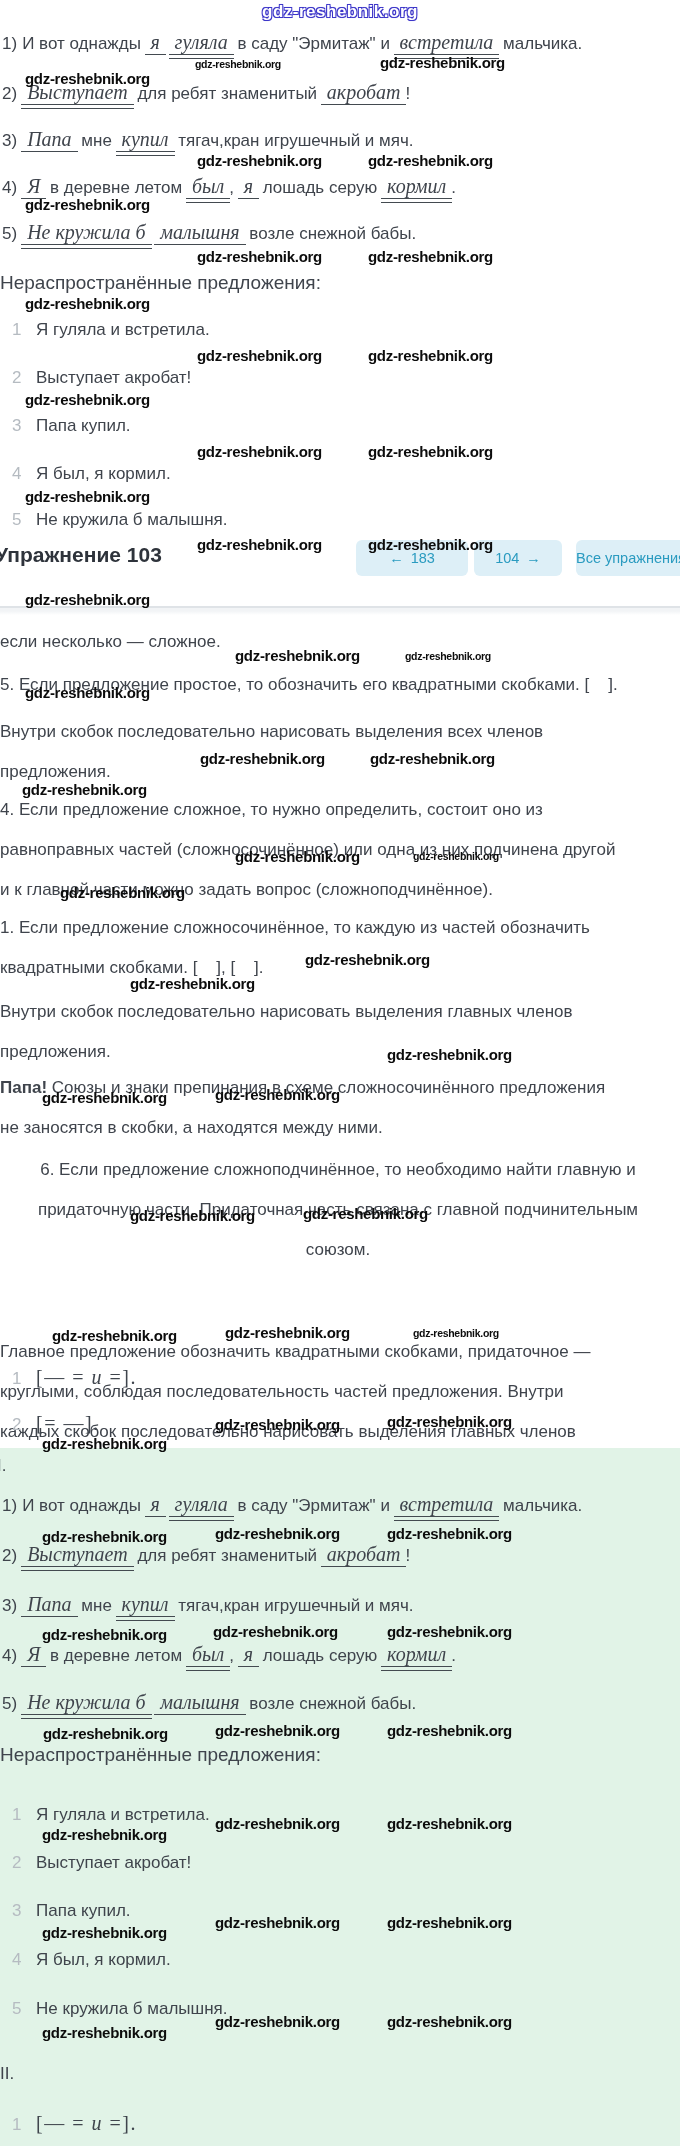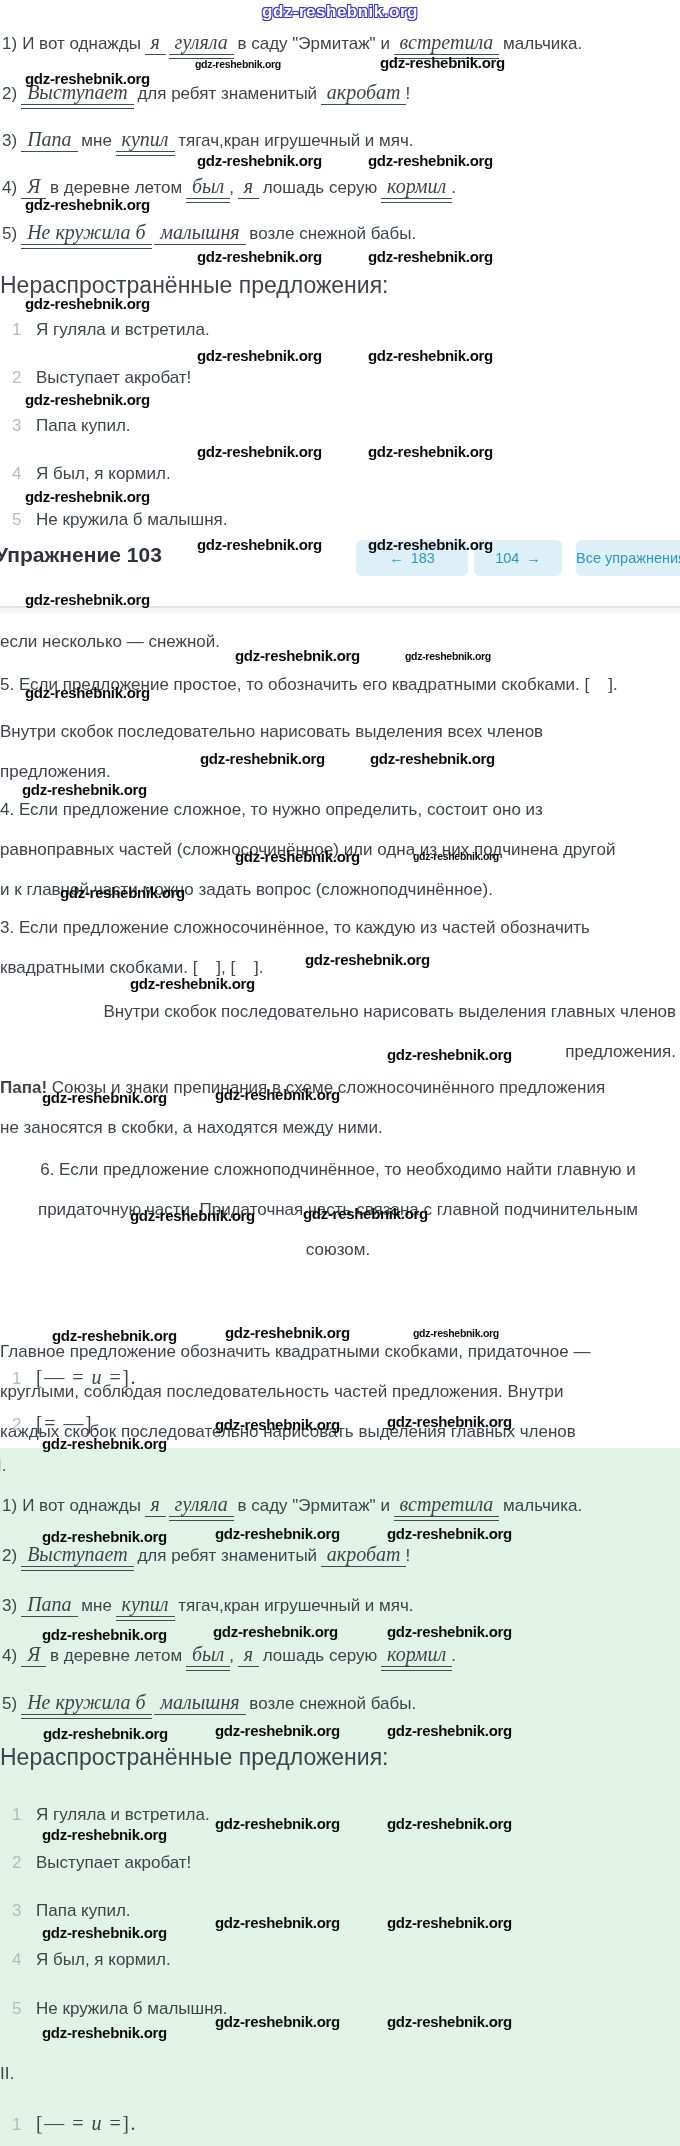--- a/index.html
+++ b/index.html
@@ -17,21 +17,21 @@
   .sent{position:absolute;left:2px;white-space:nowrap;font-size:17px;}
   .snum{margin-right:5px;}
   .u{position:relative;display:inline-block;padding:0 4px;margin:0 1px;
      font-family:"Liberation Serif",serif;font-style:italic;font-size:20px;line-height:1;}
   .u::after{content:"";position:absolute;left:-2px;right:-2px;bottom:-3px;border-top:1.7px solid #434a50;}
   .u.up::before{content:"";position:absolute;left:-2px;right:-2px;bottom:-7px;border-top:1.7px solid #434a50;}
   
   .lrow{position:absolute;left:12px;font-size:17px;white-space:nowrap;}
   .lnum{color:#b5bbc1;display:inline-block;width:24px;}
   
-  .subtitle{position:absolute;left:0;font-size:23px;}
+  .subtitle{position:absolute;left:0;font-size:19px;}
   
   #nav-title{position:absolute;left:-5px;top:543px;margin:0;font-size:21px;font-weight:700;color:#2e333b;}
   .btn{position:absolute;top:540px;height:36px;background:#ddeff7;border-radius:6px;
        color:#2a9bc0;font-size:14.5px;display:flex;align-items:center;justify-content:center;
        gap:7px;cursor:pointer;box-sizing:border-box;}
   #btn-prev{left:356px;width:112px;}
   #btn-next{left:474px;width:88px;}
   #btn-all{left:576px;width:110px;}
   
   #divider{position:absolute;left:0;top:606px;width:100%;height:9px;
@@ -76,30 +76,30 @@
     <span>104</span>
     <span>→</span>
   </div>
   <div class="btn" id="btn-all">
     <span>Все упражнения</span>
   </div>
 
   <div id="divider"></div>
 
   <div id="sec2">
-      <p class="rule" style="top: 622px;"><span>если несколько — снежной.</span></p>
+      <p class="rule" style="top: 622px;"><span>если несколько — сложное.</span></p>
       <p class="rule" style="top: 665px;"><span>5. Если предложение простое, то обозначить его квадратными скобками. [    ].</span></p>
       <p class="rule" style="top: 712px;"><span>Внутри скобок последовательно нарисовать выделения всех членов
 предложения.</span></p>
       <p class="rule" style="top: 790px;"><span>4. Если предложение сложное, то нужно определить, состоит оно из
 равноправных частей (сложносочинённое) или одна из них подчинена другой
 и к главной части можно задать вопрос (сложноподчинённое).</span></p>
-      <p class="rule" style="top: 908px;"><span>3. Если предложение сложносочинённое, то каждую из частей обозначить
+      <p class="rule" style="top: 908px;"><span>1. Если предложение сложносочинённое, то каждую из частей обозначить
 квадратными скобками. [    ], [    ].</span></p>
-      <p class="rule" style="top: 992px; text-align: right;"><span>Внутри скобок последовательно нарисовать выделения главных членов
+      <p class="rule" style="top: 992px;"><span>Внутри скобок последовательно нарисовать выделения главных членов
 предложения.</span></p>
       <p class="rule" style="top: 1068px;"><b>Папа!</b><span> Союзы и знаки препинания в схеме сложносочинённого предложения
 не заносятся в скобки, а находятся между ними.</span></p>
       <p class="rule" style="top: 1150px; text-align: center;"><span>6. Если предложение сложноподчинённое, то необходимо найти главную и
 придаточную части. Придаточная часть связана с главной подчинительным
 союзом.</span></p>
       <p class="rule" style="top: 1332px;"><span>Главное предложение обозначить квадратными скобками, придаточное —
 круглыми, соблюдая последовательность частей предложения. Внутри
 каждых скобок последовательно нарисовать выделения главных членов</span></p>
       <div class="schema" style="top: 1366px;"><span class="lnum">1</span><span class="sch"><span>[— = </span><i>и</i><span> =].</span></span></div>

